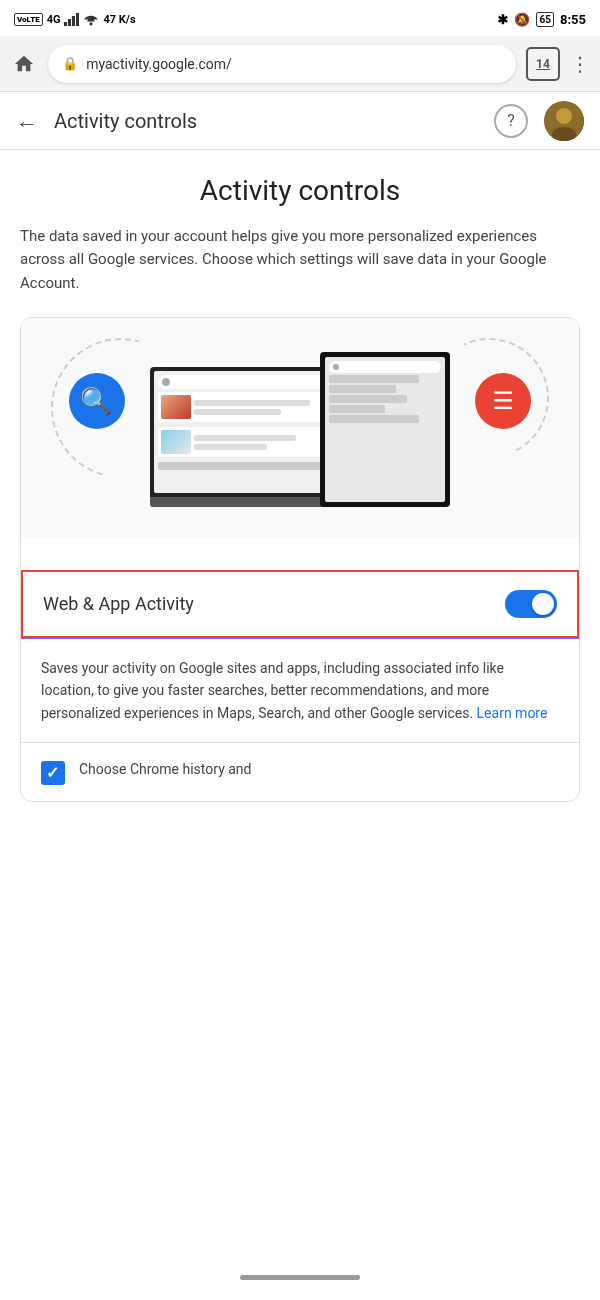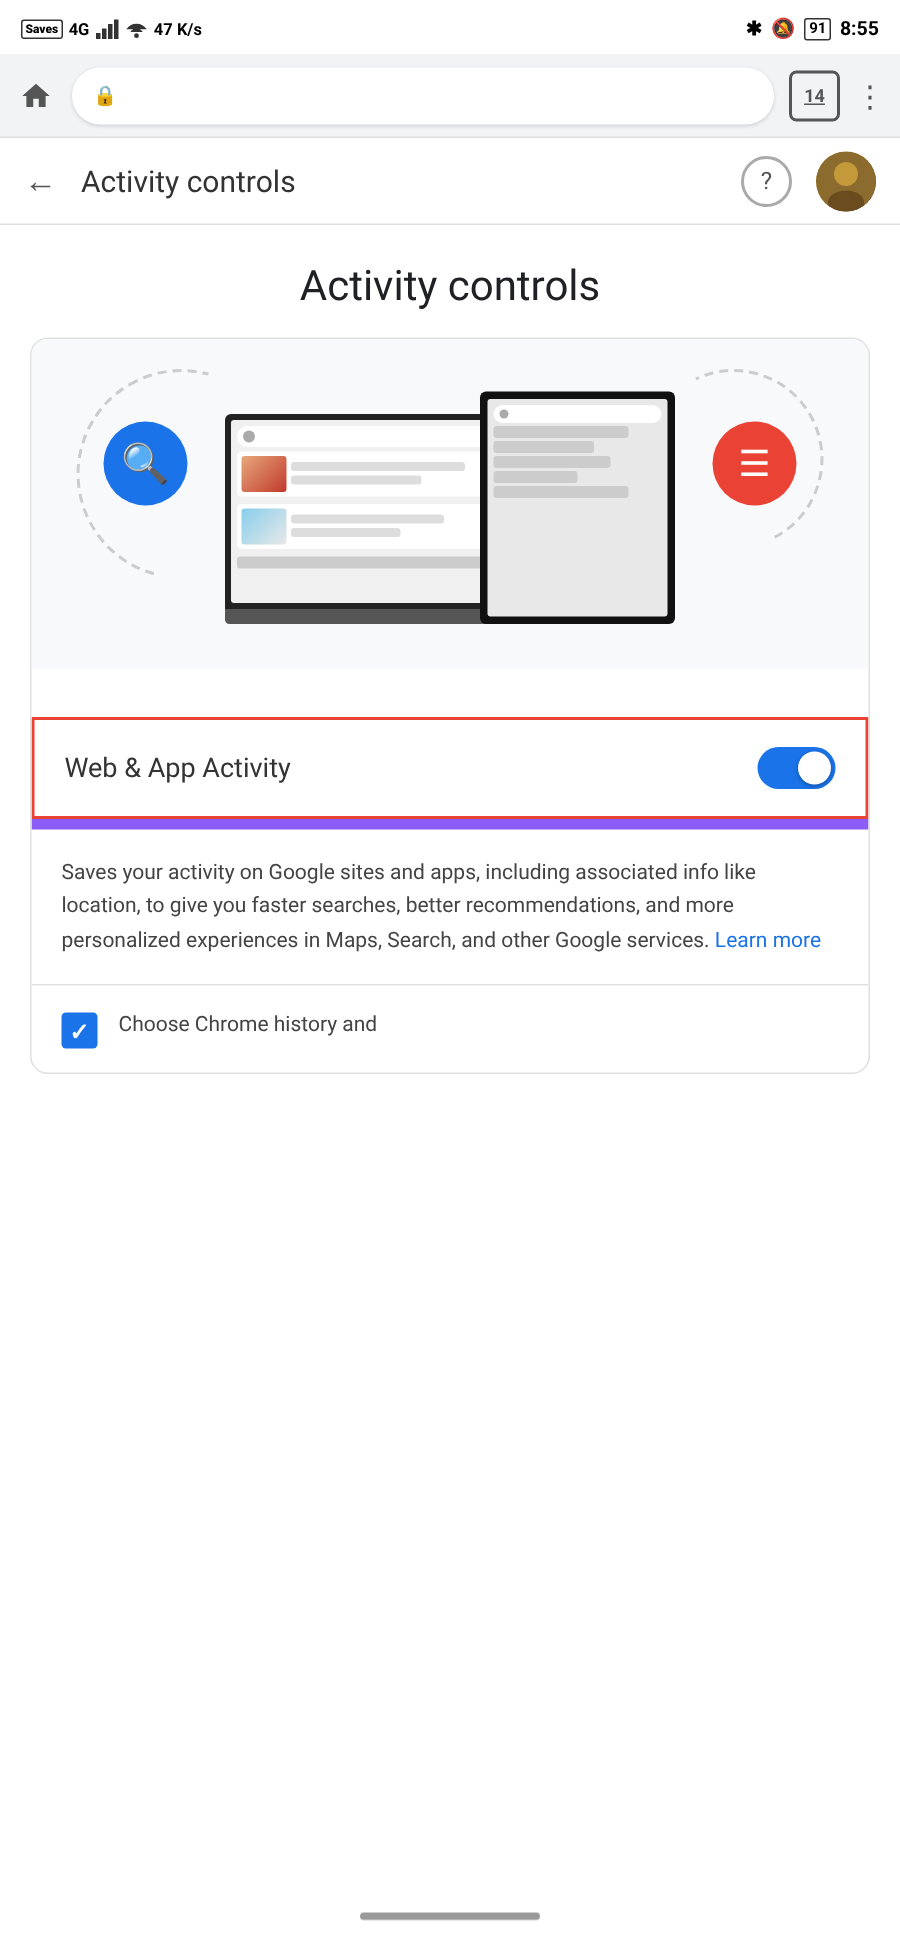--- a/index.html
+++ b/index.html
@@ -418,21 +418,21 @@
       width: 22px;
       height: 22px;
       background: #fff;
       border-radius: 50%;
       box-shadow: 0 1px 3px rgba(0,0,0,0.3);
     }
 
     
     .description-section {
       padding: 18px 20px;
-      border-top: 7px solid #8b5cf6;
+      border-top: 1px solid #8b5cf6;
     }
     .description-text {
       font-size: 14px;
       color: #444;
       line-height: 1.6;
     }
     .learn-more-link {
       color: #1a73e8;
       text-decoration: none;
     }
@@ -484,71 +484,73 @@
       height: 5px;
       background: #999;
       border-radius: 3px;
     }
   </style>
 </head>
 <body>
 
 <div class="status-bar">
   <div class="status-left">
-    <span class="volte-badge">Saves</span>
+    <span class="volte-badge">VoLTE</span>
     <span>4G</span>
     <div class="signal-bars">
       <span style="height:4px"></span>
       <span style="height:7px"></span>
       <span style="height:10px"></span>
       <span style="height:13px"></span>
     </div>
     <svg width="16" height="14" viewBox="0 0 20 16">
       <path d="M10 12a2 2 0 1 1 0 4 2 2 0 0 1 0-4zm0-4a6 6 0 0 1 5.2 3H4.8A6 6 0 0 1 10 8zm0-4a10 10 0 0 1 8.5 4.7H1.5A10 10 0 0 1 10 4z" fill="#333"></path>
     </svg>
     <span>47 K/s</span>
   </div>
   <div class="status-right">
     <span>✱</span>
     <span>🔕</span>
     <span class="battery-icon">
-      <span>91</span>
+      <span>65</span>
     </span>
     <span>8:55</span>
   </div>
 </div>
 
 <div class="browser-bar">
   <div class="home-btn">
     <svg width="22" height="22" viewBox="0 0 24 24">
         <path d="M10 20v-6h4v6h5v-8h3L12 3 2 12h3v8z" fill="#555"></path>
       </svg>
   </div>
   <div class="address-bar">
     <span class="lock-icon">🔒</span>
+    <span class="address-text">myactivity.google.com/</span>
   </div>
   <div class="tabs-btn">14</div>
   <div class="menu-btn">⋮</div>
 </div>
 
 <div class="nav-bar">
   <span class="back-btn">←</span>
   <span class="nav-title">Activity controls</span>
   <div class="help-btn">?</div>
   <div class="avatar">
     <svg width="40" height="40" viewBox="0 0 40 40">
       <rect width="40" height="40" fill="#8B6B2E" rx="20"></rect>
       <circle cx="20" cy="15" r="8" fill="#c4993a"></circle>
       <ellipse cx="20" cy="34" rx="12" ry="8" fill="#6b4c1e"></ellipse>
     </svg>
   </div>
 </div>
 
 <div class="main-content">
   <h1 class="page-title">Activity controls</h1>
+  <p class="page-description">The data saved in your account helps give you more personalized experiences across all Google services. Choose which settings will save data in your Google Account.</p>
 
   <div class="illustration-card">
     <div class="illustration-area">
 
       <div class="arc-left"></div>
       <div class="arc-right"></div>
 
       <div class="search-circle">
         <span class="search-circle-icon">🔍</span>
       </div>

